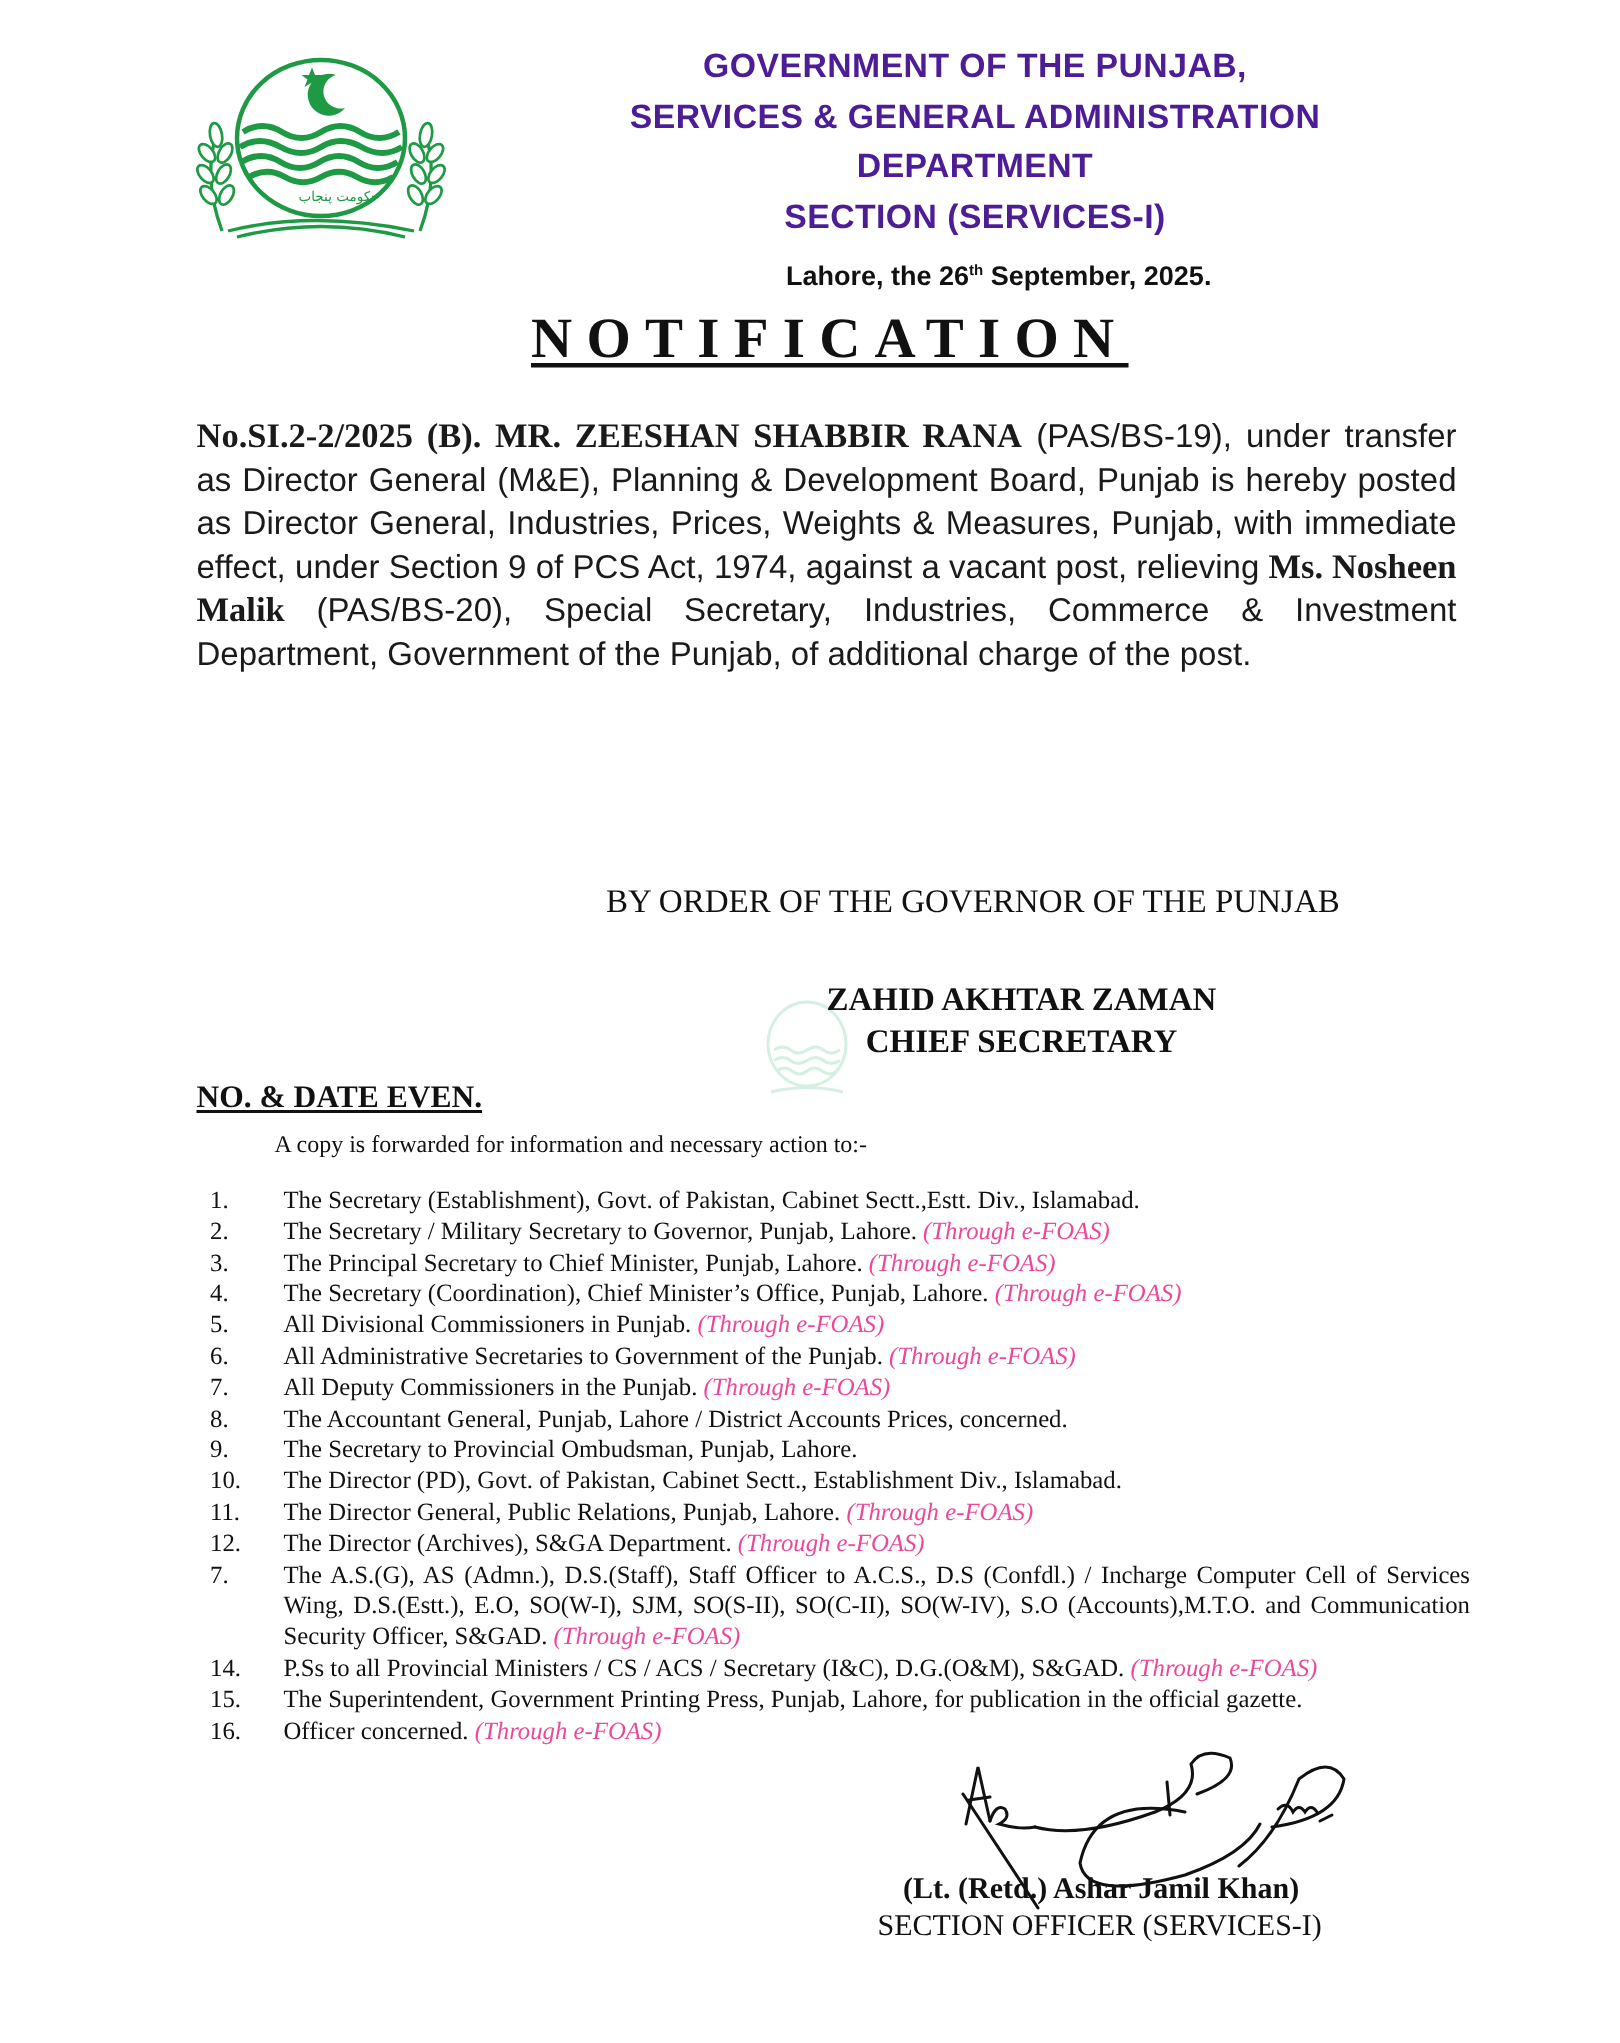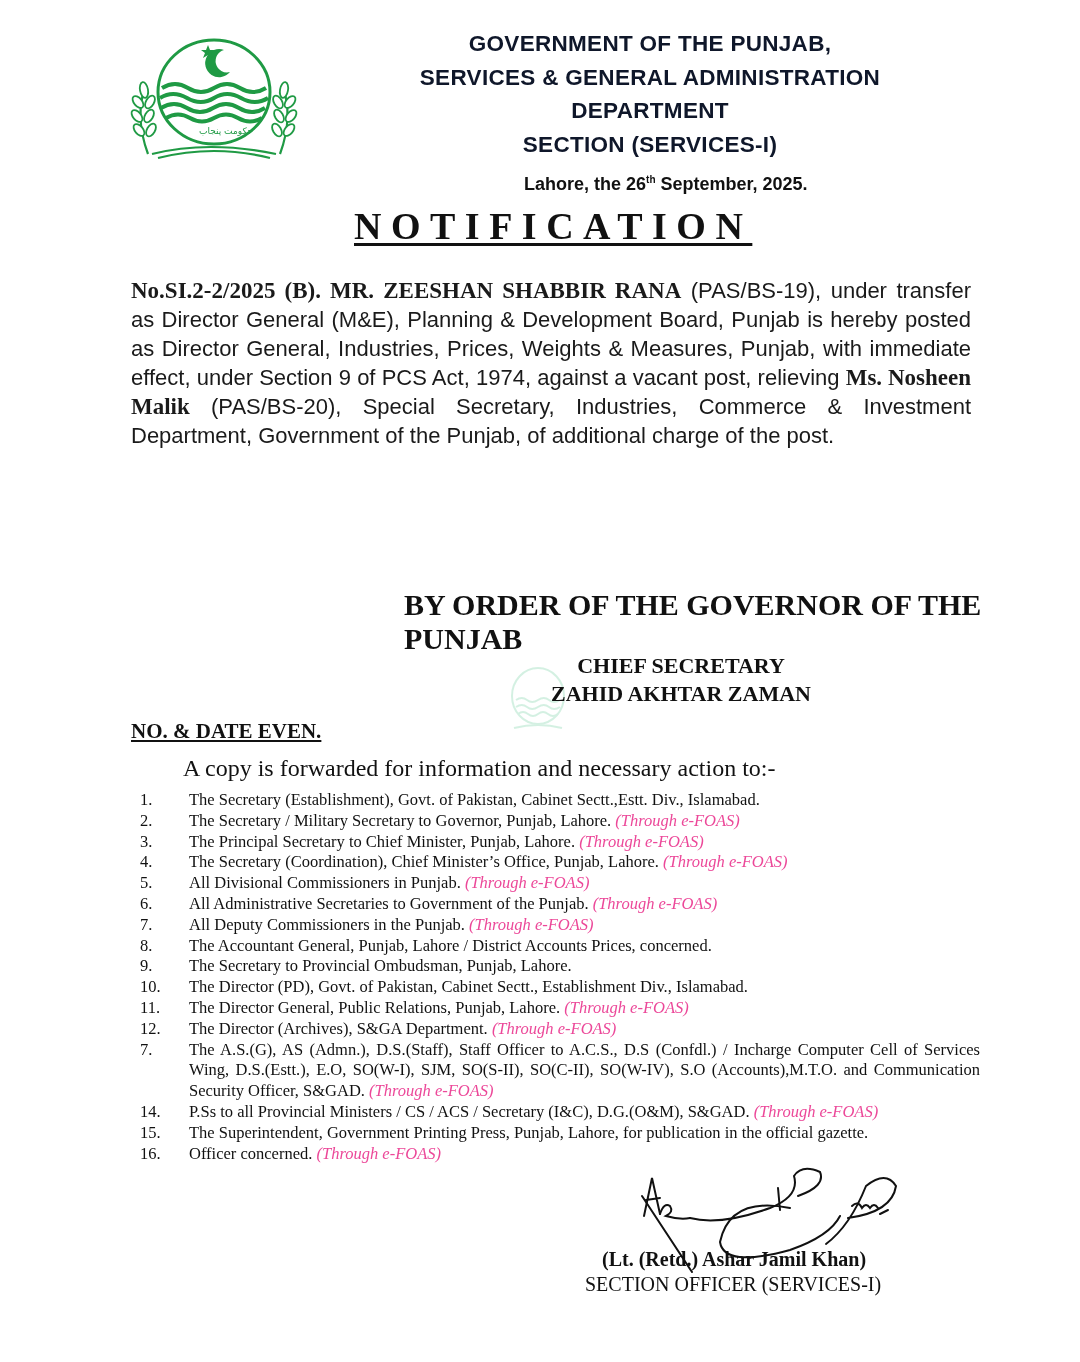--- a/index.html
+++ b/index.html
@@ -3,40 +3,40 @@
 <meta charset="utf-8">
 <style>
   html, body { margin: 0; padding: 0; background: #ffffff; }
   body { width: 1080px; height: 1362px; position: relative; overflow: hidden; color: #111; }
   .abs { position: absolute; }
   .sans { font-family: "Liberation Sans", sans-serif; }
   .serif { font-family: "Liberation Serif", serif; }
 
   #logo { left: 128px; top: 36px; width: 172px; height: 124px; }
 
-  .hdr { left: 360px; width: 580px; text-align: center; font-weight: bold; font-size: 22.5px; letter-spacing: 0.3px; color: #0f172a; }
+  .hdr { left: 360px; width: 580px; text-align: center; font-weight: bold; font-size: 22.5px; letter-spacing: 0.3px; color: #4c1d95; }
   #hdr1 { top: 31px; }
   #hdr2 { top: 65px; }
   #hdr3 { top: 98px; }
   #hdr4 { top: 132px; }
   #date { left: 524px; top: 174px; font-size: 18px; font-weight: bold; }
   #date sup { font-size: 10px; }
 
   #notif-title { left: 354px; top: 204px; font-size: 38px; font-weight: bold; letter-spacing: 9.5px; text-decoration: underline; text-decoration-thickness: 3px; text-underline-offset: 4px; }
 
   #body-para { left: 131px; top: 276px; width: 840px; font-size: 22px; line-height: 29px; text-align: justify; text-align-last: left; color: #1a1a1a; }
   #body-para .b { font-family: "Liberation Serif", serif; font-weight: bold; font-size: 23px; }
 
-  #by-order { left: 404px; top: 588px; font-size: 30px; font-weight: bold; }
+  #by-order { left: 404px; top: 588px; font-size: 22px; font-weight: normal; }
   #cs-block { left: 520px; top: 652px; width: 322px; text-align: center; font-size: 22px; font-weight: bold; line-height: 28px; }
 
   #watermark { left: 508px; top: 664px; width: 60px; height: 72px; opacity: 0.22; }
 
   #no-date { left: 131px; top: 719px; font-size: 21px; font-weight: bold; text-decoration: underline; }
-  #fwd { left: 183px; top: 755px; font-size: 24px; }
+  #fwd { left: 183px; top: 755px; font-size: 16px; }
 
   #cc-list { left: 140px; top: 790px; width: 840px; font-size: 16.5px; line-height: 20.8px; margin: 0; padding: 0; list-style: none; }
   #cc-list li { display: flex; }
   #cc-list .num { width: 49px; flex: 0 0 49px; }
   #cc-list .txt { flex: 1; text-align: justify; text-align-last: left; }
   .foas { color: #ec4899; font-style: italic; }
 
   #signature { left: 630px; top: 1156px; width: 270px; height: 120px; }
   #so-name { left: 602px; top: 1248px; font-size: 20px; font-weight: bold; }
   #so-title { left: 585px; top: 1273px; font-size: 20px; }
@@ -101,22 +101,22 @@
   <g fill="none" stroke="#3fbf7f" stroke-width="2">
     <ellipse cx="30" cy="32" rx="26" ry="28"></ellipse>
     <path d="M8 36 q6 -4 11 0 t11 0 t11 0 t11 0"></path>
     <path d="M8 43 q6 -4 11 0 t11 0 t11 0 t11 0"></path>
     <path d="M10 50 q5 -4 10 0 t10 0 t10 0 t10 0"></path>
     <path d="M6 64 Q30 58 54 64"></path>
   </g>
 </svg>
 
 <div id="cs-block" class="abs serif">
+  <div>ZAHID AKHTAR ZAMAN</div>
   <div>CHIEF SECRETARY</div>
-  <div>ZAHID AKHTAR ZAMAN</div>
 </div>
 
 <div id="no-date" class="abs serif">NO. &amp; DATE EVEN.</div>
 <div id="fwd" class="abs serif">A copy is forwarded for information and necessary action to:-</div>
 
 <ul id="cc-list" class="abs serif">
     <li>
       <span class="num">1.</span>
       <span class="txt"><span>The Secretary (Establishment), Govt. of Pakistan, Cabinet Sectt.,Estt. Div., Islamabad.</span></span>
     </li>

